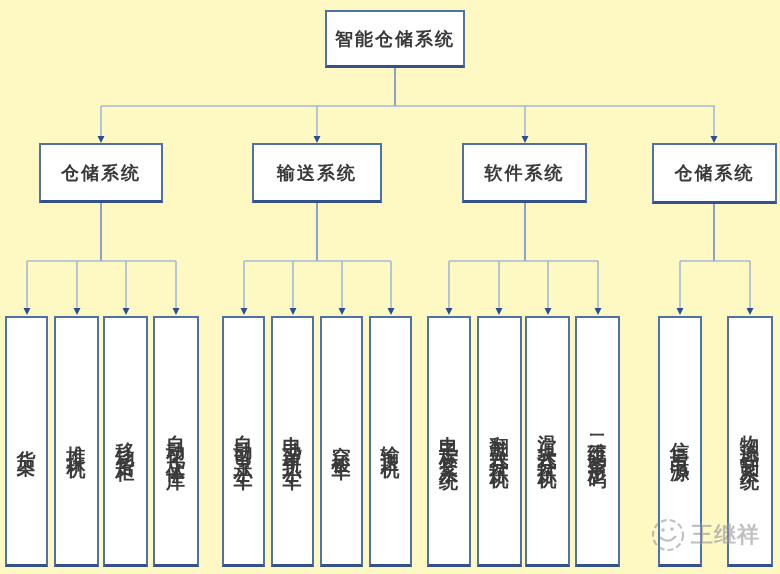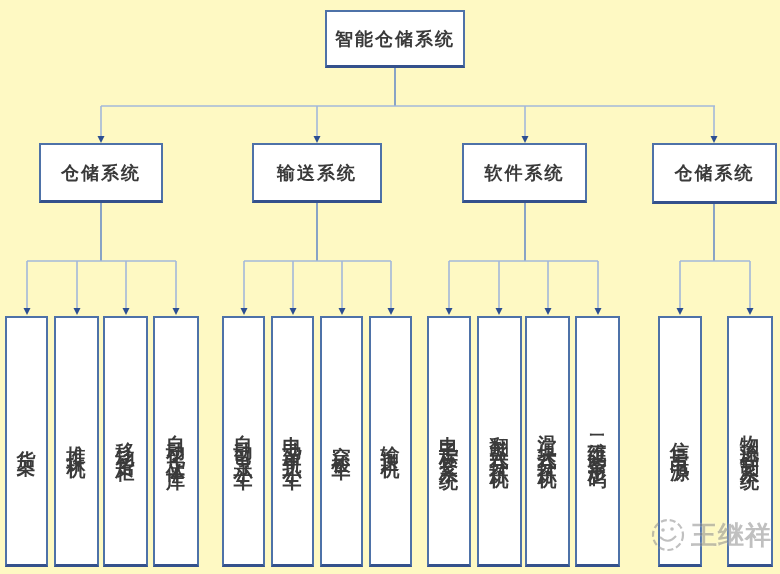--- a/index.html
+++ b/index.html
@@ -68,21 +68,21 @@
     width: 132px; height: 50px;
     display: flex;
     align-items: center;
     gap: 3px;
     z-index: 3;
     opacity: 0.55;
     color: #8d8d8d;
     pointer-events: none;
   }
   .watermark .wm-text {
-    font-size: 26px;
+    font-size: 22px;
     font-weight: 700;
     letter-spacing: 1px;
     white-space: nowrap;
     text-shadow: 0 0 2px #ffffff;
   }
   .line-light { stroke: #a3b8da; stroke-width: 1.6; fill: none; }
   .line-stem  { stroke: #7c9ac6; stroke-width: 1.8; fill: none; }
 </style>
 </head>
 <body>

